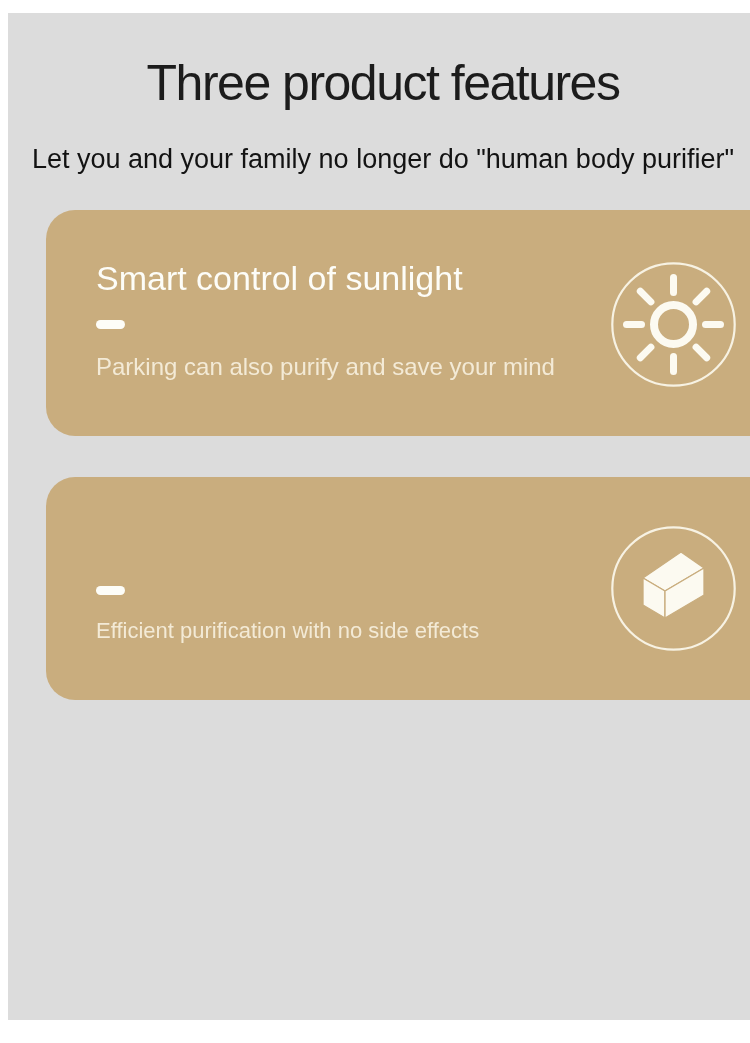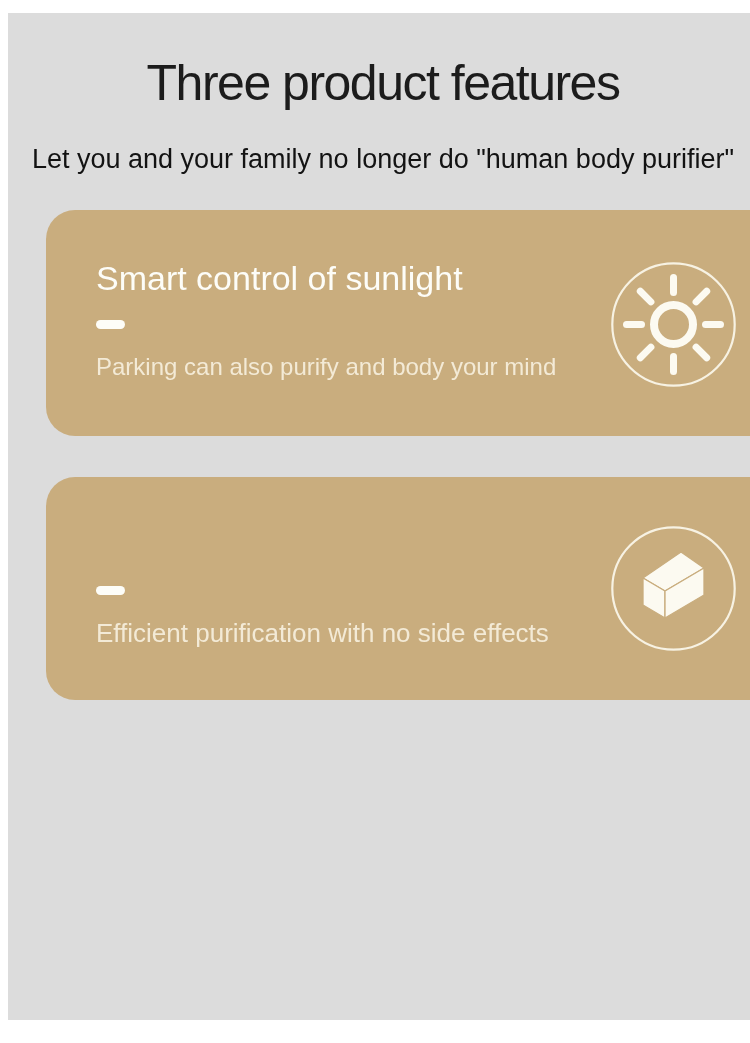--- a/index.html
+++ b/index.html
@@ -58,21 +58,21 @@
     border-radius:4.5px;
     background:#fdfdf8;
   }
   .card-1 .dash { top:110px; }
   .card-2 .dash { top:109px; }
   .card-3 .dash { top:111px; }
 
   .card-subtitle {
     position:absolute; left:50px; top:141px;
     margin:0;
-    font-size:26px; font-weight:400;
+    font-size:22px; font-weight:400;
     color:#f3ead6;
     line-height:1.2;
   }
   .card-1 .card-subtitle { font-size:24px; top:143px; }
 
   .icon-wrap {
     position:absolute; right:59px;
     width:127px; height:127px;
   }
   .card-1 .icon-wrap { top:51px; }
@@ -97,21 +97,21 @@
 <div class="top-strip"></div>
 
 <div class="canvas">
 
   <h1 class="page-title">Three product features</h1>
   <p class="page-subtitle">Let you and your family no longer do "human body purifier"</p>
 
   <section class="card card-1">
     <h2 class="card-title">Smart control of sunlight</h2>
     <div class="dash"></div>
-    <p class="card-subtitle">Parking can also purify and body your mind</p>
+    <p class="card-subtitle">Parking can also purify and save your mind</p>
     <div class="icon-wrap">
       <svg viewBox="0 0 127 127" xmlns="http://www.w3.org/2000/svg" aria-hidden="true">
         <circle cx="63.5" cy="63.5" r="61.2" fill="none" stroke="#f7f2e3" stroke-width="2.2"></circle>
         <circle cx="63.5" cy="63.5" r="19.5" fill="none" stroke="#fcfaf1" stroke-width="8"></circle>
         <g stroke="#fcfaf1" stroke-width="7" stroke-linecap="round">
           <line x1="63.5" y1="16.5" x2="63.5" y2="31.5"></line>
           <line x1="63.5" y1="95.5" x2="63.5" y2="110.5"></line>
           <line x1="16.5" y1="63.5" x2="31.5" y2="63.5"></line>
           <line x1="95.5" y1="63.5" x2="110.5" y2="63.5"></line>
           <line x1="30.3" y1="30.3" x2="40.9" y2="40.9"></line>

